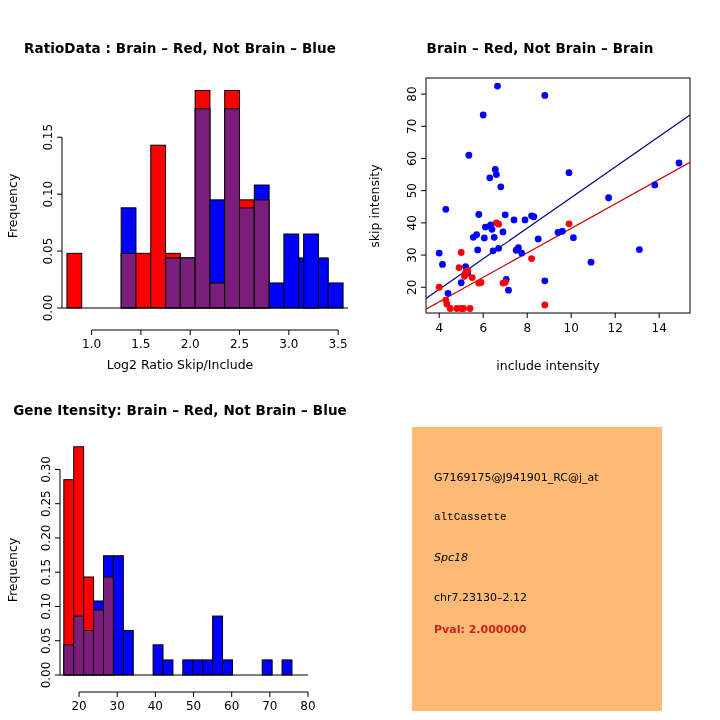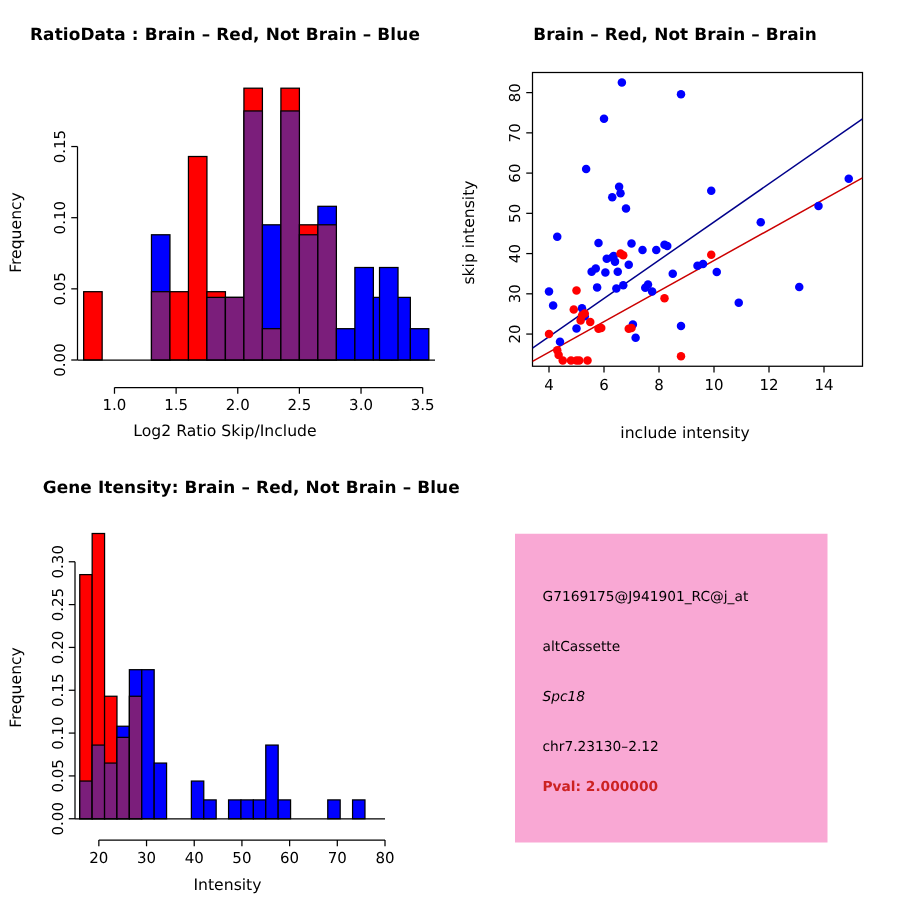--- a/index.html
+++ b/index.html
@@ -1,19 +1,19 @@
 <!DOCTYPE html>
 <html><head>
 <meta charset="utf-8">
 <style>
   html,body{margin:0;padding:0;background:#ffffff;}
   body{width:720px;height:720px;overflow:hidden;
        font-family:"DejaVu Sans","Liberation Sans",sans-serif;}
   .page{position:relative;width:720px;height:720px;background:#fff;}
-  .panel{position:absolute;}
+  .panel{position:absolute;margin-top:20px;}
   .ttl{position:absolute;text-align:center;font-weight:bold;font-size:13.5px;
        color:#000;white-space:nowrap;letter-spacing:.1px;}
   svg{display:block;}
   text{font-family:"DejaVu Sans","Liberation Sans",sans-serif;fill:#000;}
   .ax{font-size:12px;}
   .axlab{font-size:12.5px;}
   .infobox{position:absolute;background:#f2c9cf;}
   .infoline{position:absolute;font-size:11px;color:#000;white-space:nowrap;}
   .infoline.pval{color:#cc2222;font-weight:bold;}
 </style>
@@ -197,21 +197,21 @@
           <text class="ax" x="255.2" y="312" text-anchor="middle">12</text>
           <line x1="299.2" y1="293" x2="299.2" y2="298" stroke="#000" stroke-width="1"></line>
           <text class="ax" x="299.2" y="312" text-anchor="middle">14</text>
         </g>
       <text id="scatter-ylab" class="axlab" transform="translate(19,186) rotate(-90)" text-anchor="middle">skip intensity</text>
       <text id="scatter-xlab" class="axlab" x="188" y="350" text-anchor="middle">include intensity</text>
     </svg>
   </div>
 
   <div class="panel" style="left:0;top:360px;width:360px;height:360px;">
-    <div class="ttl" style="left:0;top:22px;width:360px;padding-left:21px;">Gene Itensity: Brain – Red, Not Brain – Blue</div>
+    <div class="ttl" style="left:0;top:22px;width:360px;">Gene Itensity: Brain – Red, Not Brain – Blue</div>
     <svg width="360" height="360" viewBox="0 0 360 360">
       <g id="gene-bars">
           <rect x="63.815384615384616" y="99.69117647058826" width="9.920000000000002" height="195.30882352941174" fill="#FF0000" stroke="#000" stroke-width="1"></rect>
           <rect x="63.815384615384616" y="264.84705882352944" width="9.920000000000002" height="30.152941176470563" fill="#7B1E7B" stroke="#000" stroke-width="1"></rect>
           <rect x="73.73538461538462" y="66.79705882352943" width="9.920000000000016" height="228.20294117647057" fill="#FF0000" stroke="#000" stroke-width="1"></rect>
           <rect x="73.73538461538462" y="236.06470588235294" width="9.920000000000016" height="58.93529411764706" fill="#7B1E7B" stroke="#000" stroke-width="1"></rect>
           <rect x="83.6553846153846" y="197.00294117647059" width="9.920000000000016" height="97.99705882352941" fill="#FF0000" stroke="#000" stroke-width="1"></rect>
           <rect x="83.6553846153846" y="250.4558823529412" width="9.920000000000016" height="44.54411764705881" fill="#7B1E7B" stroke="#000" stroke-width="1"></rect>
           <rect x="93.57538461538462" y="220.98823529411766" width="9.920000000000002" height="74.01176470588234" fill="#0000FF" stroke="#000" stroke-width="1"></rect>
           <rect x="93.57538461538462" y="229.8970588235294" width="9.920000000000002" height="65.10294117647061" fill="#7B1E7B" stroke="#000" stroke-width="1"></rect>
@@ -260,21 +260,21 @@
           <text class="ax" x="269.8461538461538" y="330" text-anchor="middle">70</text>
           <line x1="308" y1="312" x2="308" y2="317" stroke="#000" stroke-width="1"></line>
           <text class="ax" x="308" y="330" text-anchor="middle">80</text>
           <line x1="60" y1="295" x2="308" y2="295" stroke="#000" stroke-width="1"></line>
         </g>
       <text id="gene-ylab" class="axlab" transform="translate(17,190) rotate(-90)" text-anchor="middle">Frequency</text>
       <text id="gene-xlab" class="axlab" x="182" y="352" text-anchor="middle">Intensity</text>
     </svg>
   </div>
 
-  <div class="infobox" id="infobox" style="left: 412px; top: 427px; width: 250px; height: 247px; background: #f9a8d4;">
+  <div class="infobox" id="infobox" style="left: 412px; top: 427px; width: 250px; height: 284px; background: #fdba74;">
     <div class="infoline" id="info-0" style="left: 22px; top: 44px; color: rgb(0, 0, 0);">G7169175@J941901_RC@j_at</div>
-    <div class="infoline" id="info-1" style="left: 22px; top: 84px; color: rgb(0, 0, 0);">altCassette</div>
+    <div class="infoline" id="info-1" style="left: 22px; top: 84px; color: rgb(0, 0, 0); font-family: Liberation Mono, monospace;">altCassette</div>
     <div class="infoline" id="info-2" style="left: 22px; top: 124px; color: rgb(0, 0, 0); font-style: italic;">Spc18</div>
     <div class="infoline" id="info-3" style="left: 22px; top: 164px; color: rgb(0, 0, 0); text-align: center;">chr7.23130–2.12</div>
     <div class="infoline pval" id="info-4" style="left: 22px; top: 196px; color: rgb(204, 34, 34);">Pval: 2.000000</div>
   </div>
 
 </div>
 
 </body></html>

